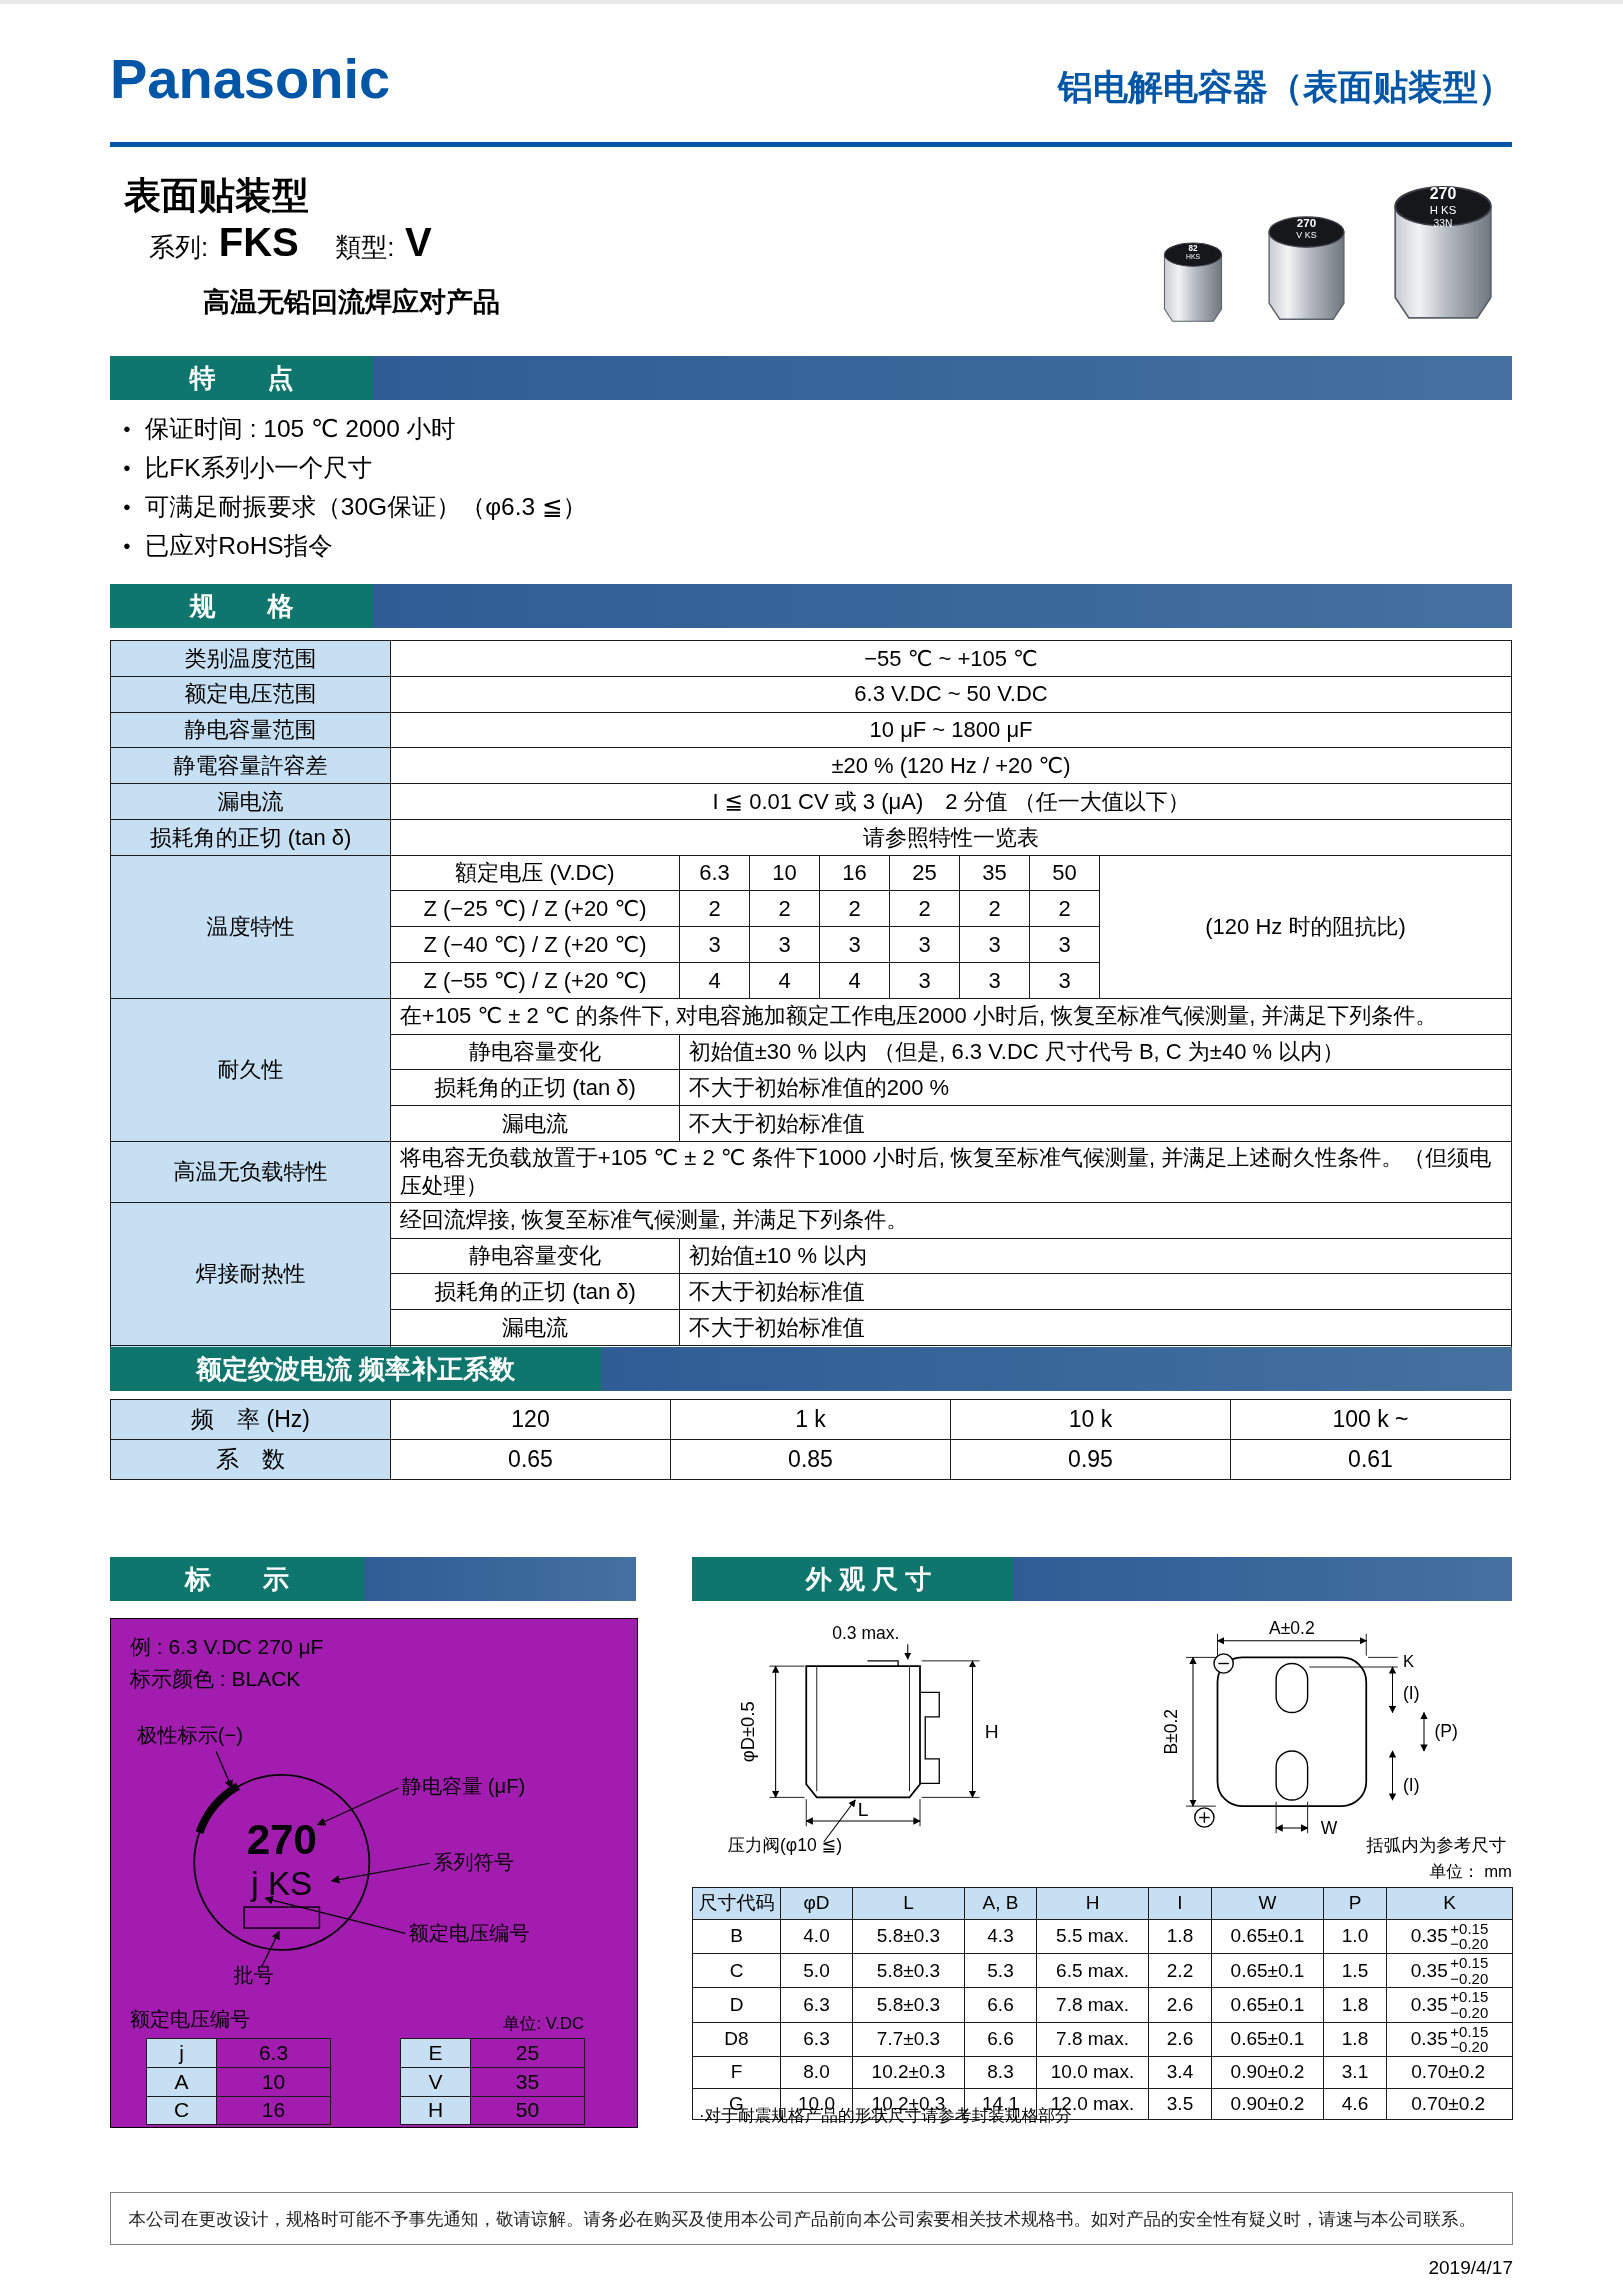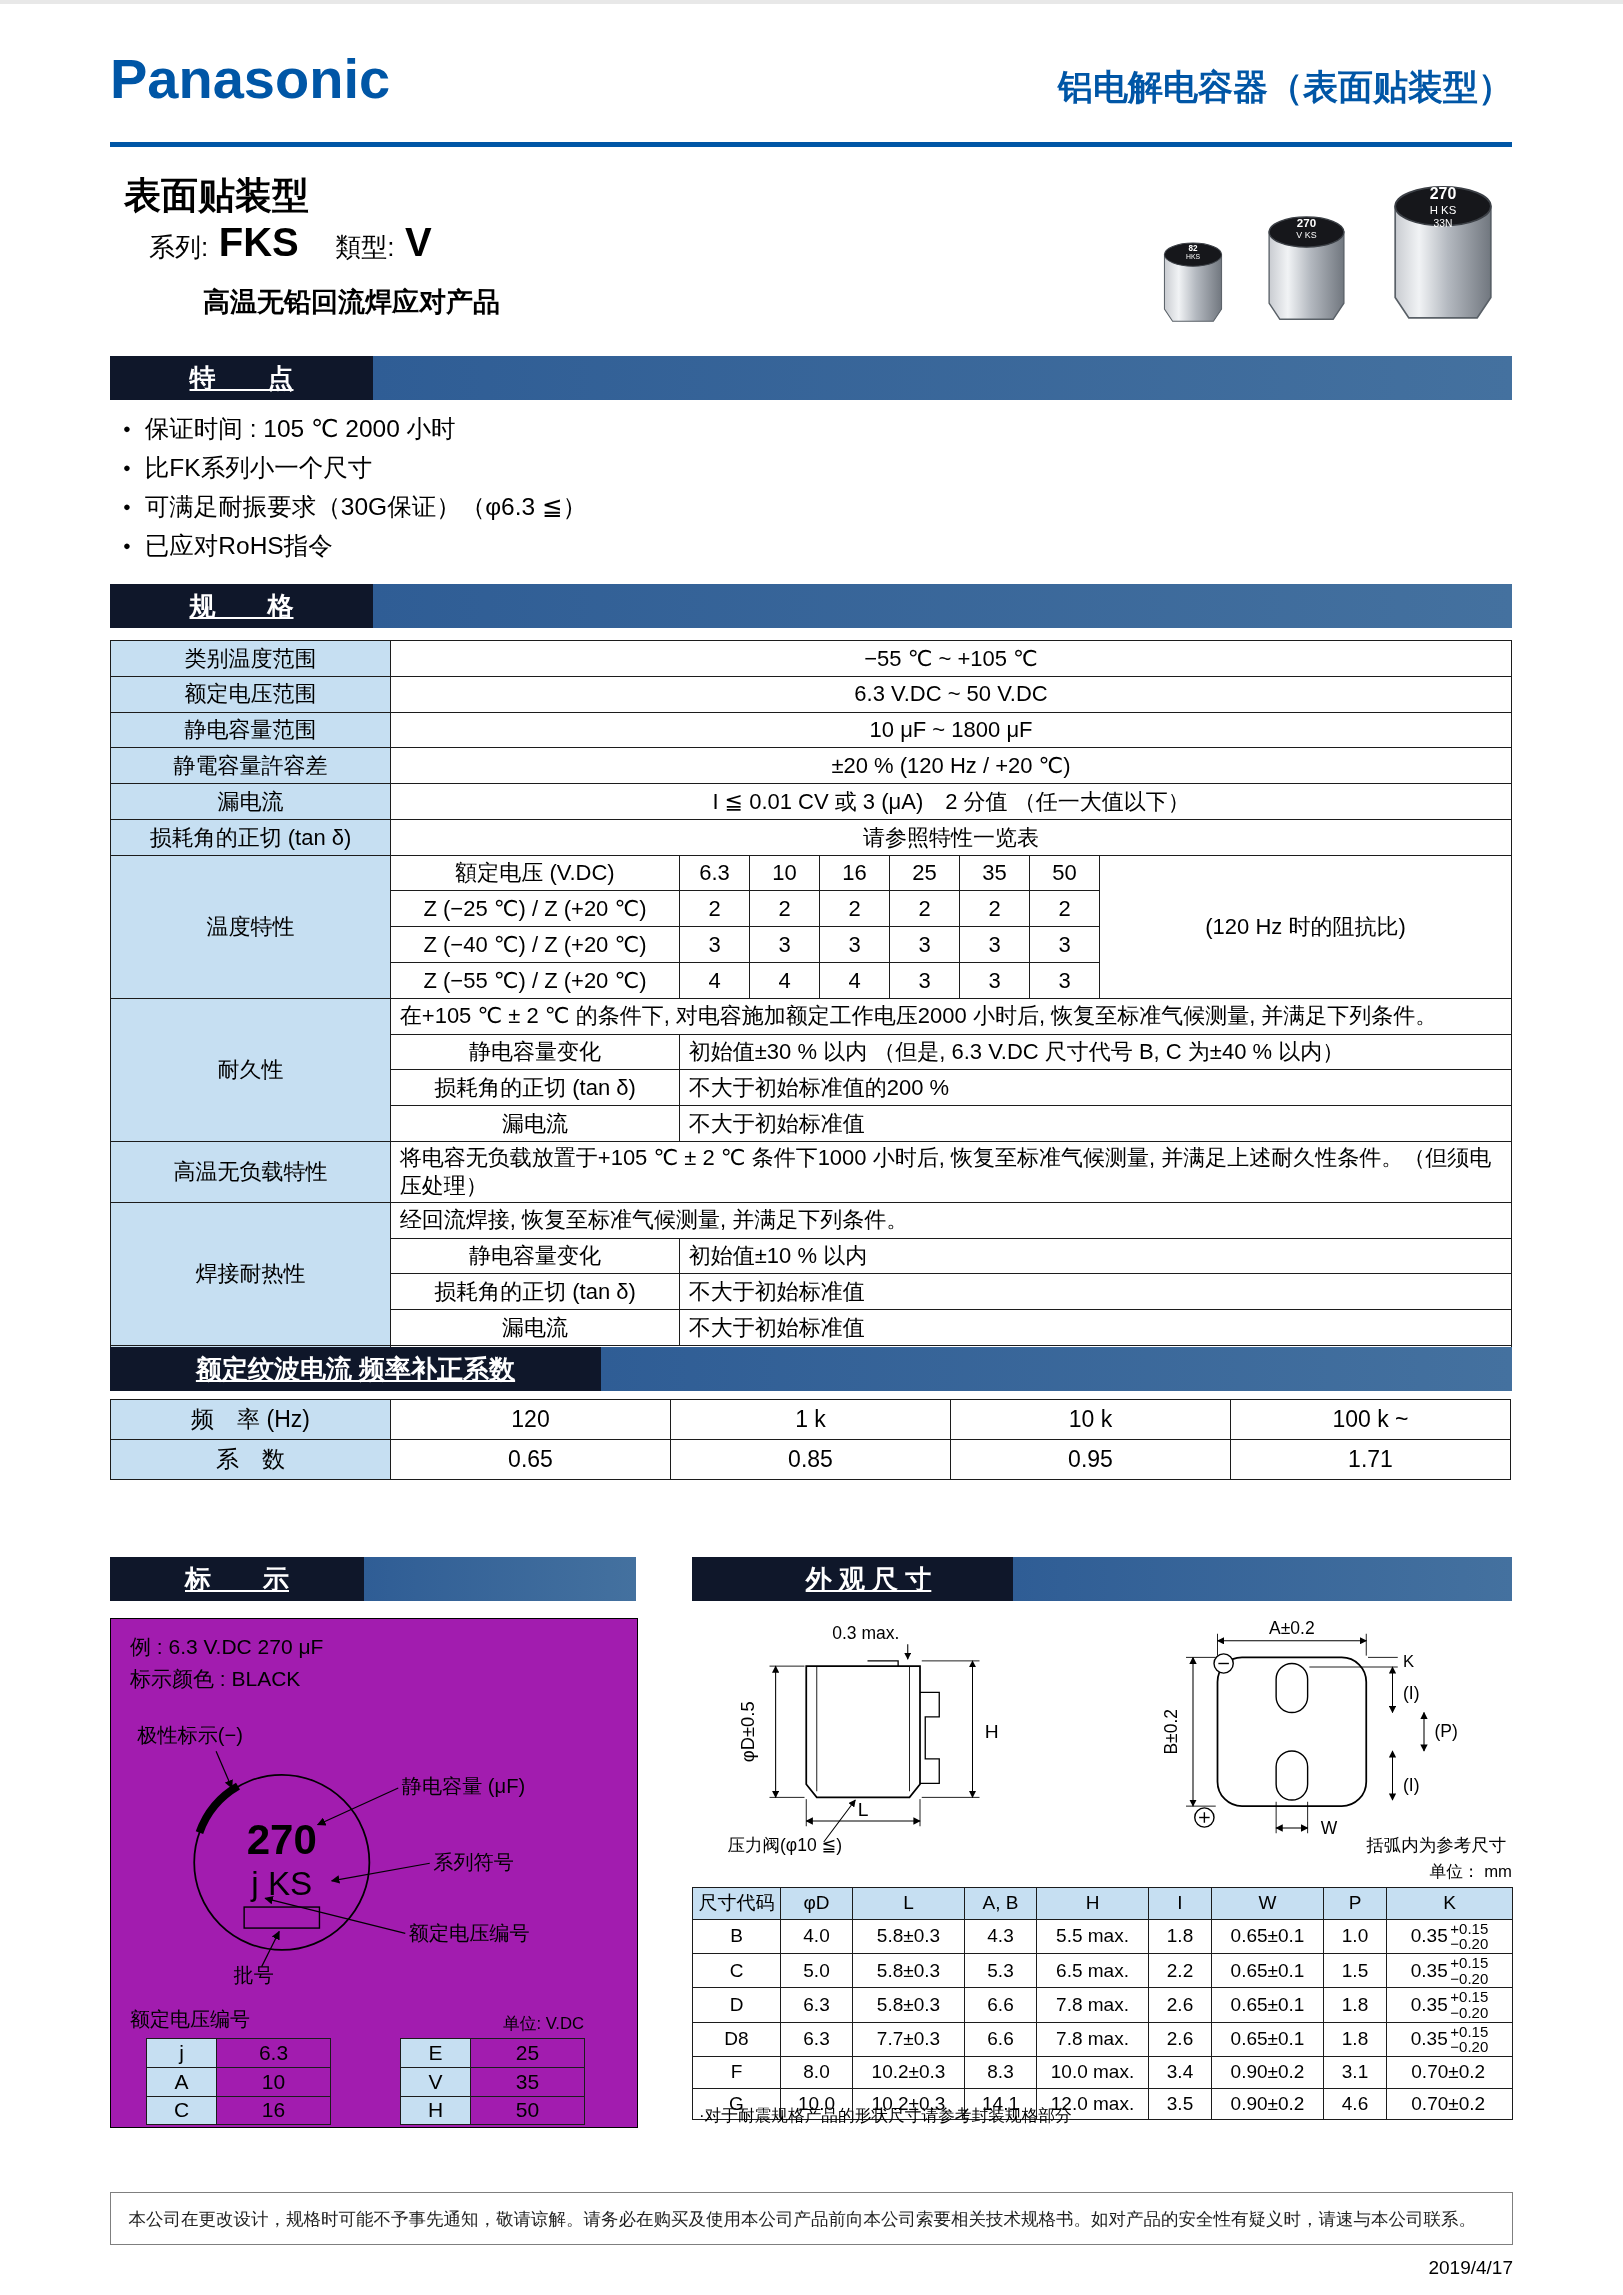--- a/index.html
+++ b/index.html
@@ -8,22 +8,22 @@
   .abs{position:absolute;}
   .logo{font-size:56px;font-weight:800;color:#0056a6;letter-spacing:0px;}
   .doctitle{font-size:35px;font-weight:bold;color:#0056a6;}
   .rule{background:#0056a6;}
   .ptitle{font-size:37px;font-weight:bold;}
   .serieline{display:flex;align-items:baseline;gap:10.5px;}
   .s-pre{font-size:26px;}
   .s-big{font-size:40px;font-weight:bold;}
   .subtitle{font-size:27px;font-weight:bold;}
   .secbar{display:flex;height:44px;}
-  .secbar-dark{background:#0f172a;color:#fff;font-size:26px;font-weight:bold;
-               display:flex;align-items:center;justify-content:center;white-space:pre;text-decoration:underline;}
+  .secbar-dark{background:#0f766e;color:#fff;font-size:26px;font-weight:bold;
+               display:flex;align-items:center;justify-content:center;white-space:pre;}
   .secbar-light{flex:1;background:linear-gradient(90deg,#2f5d95,#44719f);}
   .feat-item{display:flex;align-items:center;gap:14px;height:39px;font-size:24.5px;}
   .dot{font-size:13px;line-height:1;}
   table{border-collapse:collapse;table-layout:fixed;}
   .spec{width:1402px;font-size:22px;}
   .spec td{border:0.9px solid #1c1c1c;padding:0.9px 8.8px;height:33px;line-height:1.25;}
   .lbl{background:#c6dff2;text-align:center;}
   .ctr{text-align:center;}
   .lft{text-align:left;}
   .ripple{width:1286px;font-size:23px;}
@@ -274,21 +274,21 @@
         <td class="ctr">120</td>
         <td class="ctr">1 k</td>
         <td class="ctr">10 k</td>
         <td class="ctr">100 k ~</td>
       </tr>
       <tr>
         <td class="lbl">系　数</td>
         <td class="ctr">0.65</td>
         <td class="ctr">0.85</td>
         <td class="ctr">0.95</td>
-        <td class="ctr">1.71</td>
+        <td class="ctr">0.61</td>
       </tr>
     </tbody>
   </table>
 
   <div class="abs secbar" style="left:110px;top:1553px;width:526px;">
     <div class="secbar-dark" style="width:254px;">标　　示</div>
     <div class="secbar-light"></div>
   </div>
 
   <div class="abs box" style="left:110px;top:1614px;width:526px;height:508px;">

